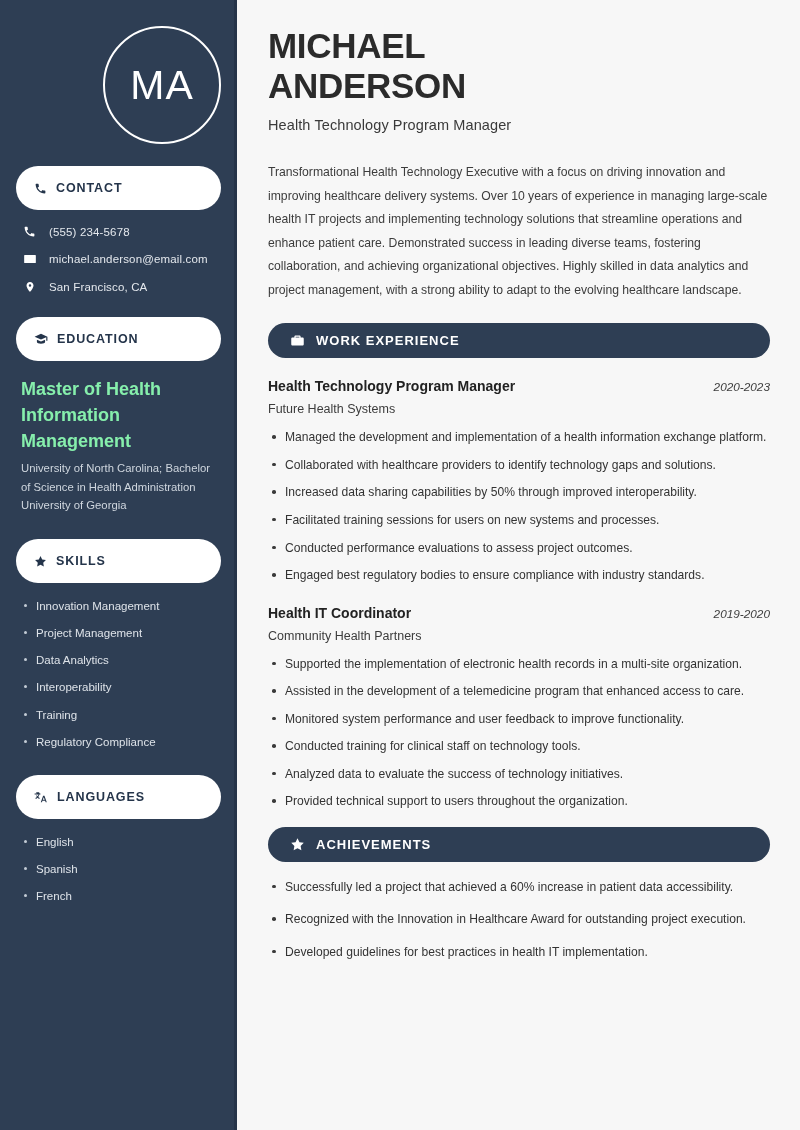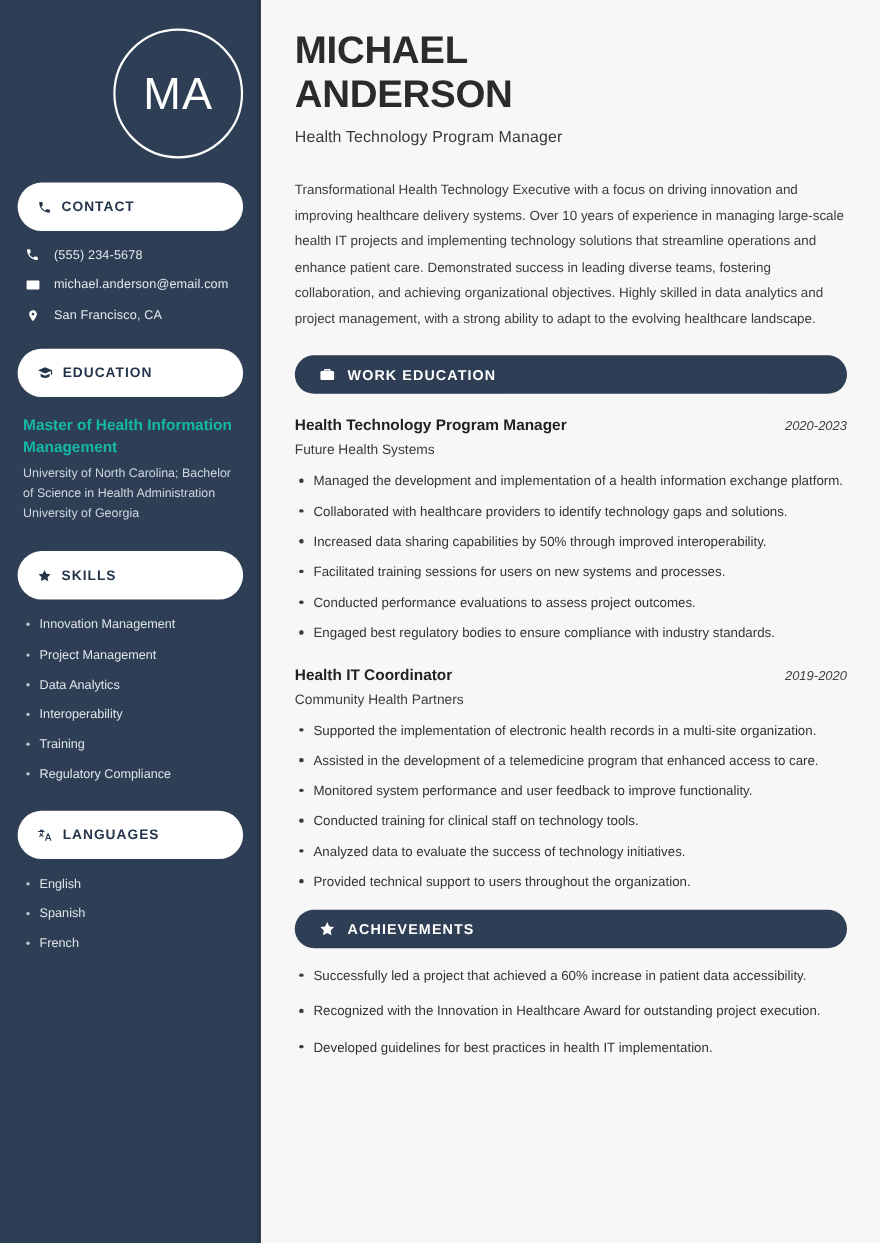--- a/index.html
+++ b/index.html
@@ -86,24 +86,24 @@
   .contact-row .ico {
     width: 15px;
     display: flex;
     justify-content: center;
     align-items: center;
     flex: none;
   }
 
   .edu-block { padding: 0 5px; margin-bottom: 25px; }
   .edu-degree {
-    font-size: 14px;
+    font-size: 18px;
     font-weight: 700;
     line-height: 1.45;
-    color: #14b8a6;
+    color: #86efac;
     margin-bottom: 5px;
   }
   .edu-school {
     font-size: 11.3px;
     line-height: 1.62;
     color: #cfd6de;
   }
 
   .bullet-list { padding: 0 5px; margin-bottom: 25px; list-style: none; }
   .bullet-list li {
@@ -336,21 +336,21 @@
   <div class="title">Health Technology Program Manager</div>
 
   <p class="summary">Transformational Health Technology Executive with a focus on driving innovation and improving healthcare delivery systems. Over 10 years of experience in managing large-scale health IT projects and implementing technology solutions that streamline operations and enhance patient care. Demonstrated success in leading diverse teams, fostering collaboration, and achieving organizational objectives. Highly skilled in data analytics and project management, with a strong ability to adapt to the evolving healthcare landscape.</p>
 
   <div class="sec-header">
     <span class="ico">
       <svg width="15" height="15" viewBox="0 0 24 24" fill="#ffffff">
           <path d="M9 4h6c1.1 0 2 .9 2 2v1h3c1.1 0 2 .9 2 2v9c0 1.1-.9 2-2 2H4c-1.1 0-2-.9-2-2V9c0-1.1.9-2 2-2h3V6c0-1.1.9-2 2-2zm0 3h6V6H9v1z"></path>
         </svg>
     </span>
-    <span>WORK EDUCATION</span>
+    <span>WORK EXPERIENCE</span>
   </div>
 
   <div class="job">
     <div class="job-top">
       <div class="job-role">Health Technology Program Manager</div>
       <div class="job-dates">2020-2023</div>
     </div>
     <div class="job-company">Future Health Systems</div>
     <ul class="dot-list">
       <li>Managed the development and implementation of a health information exchange platform.</li>

